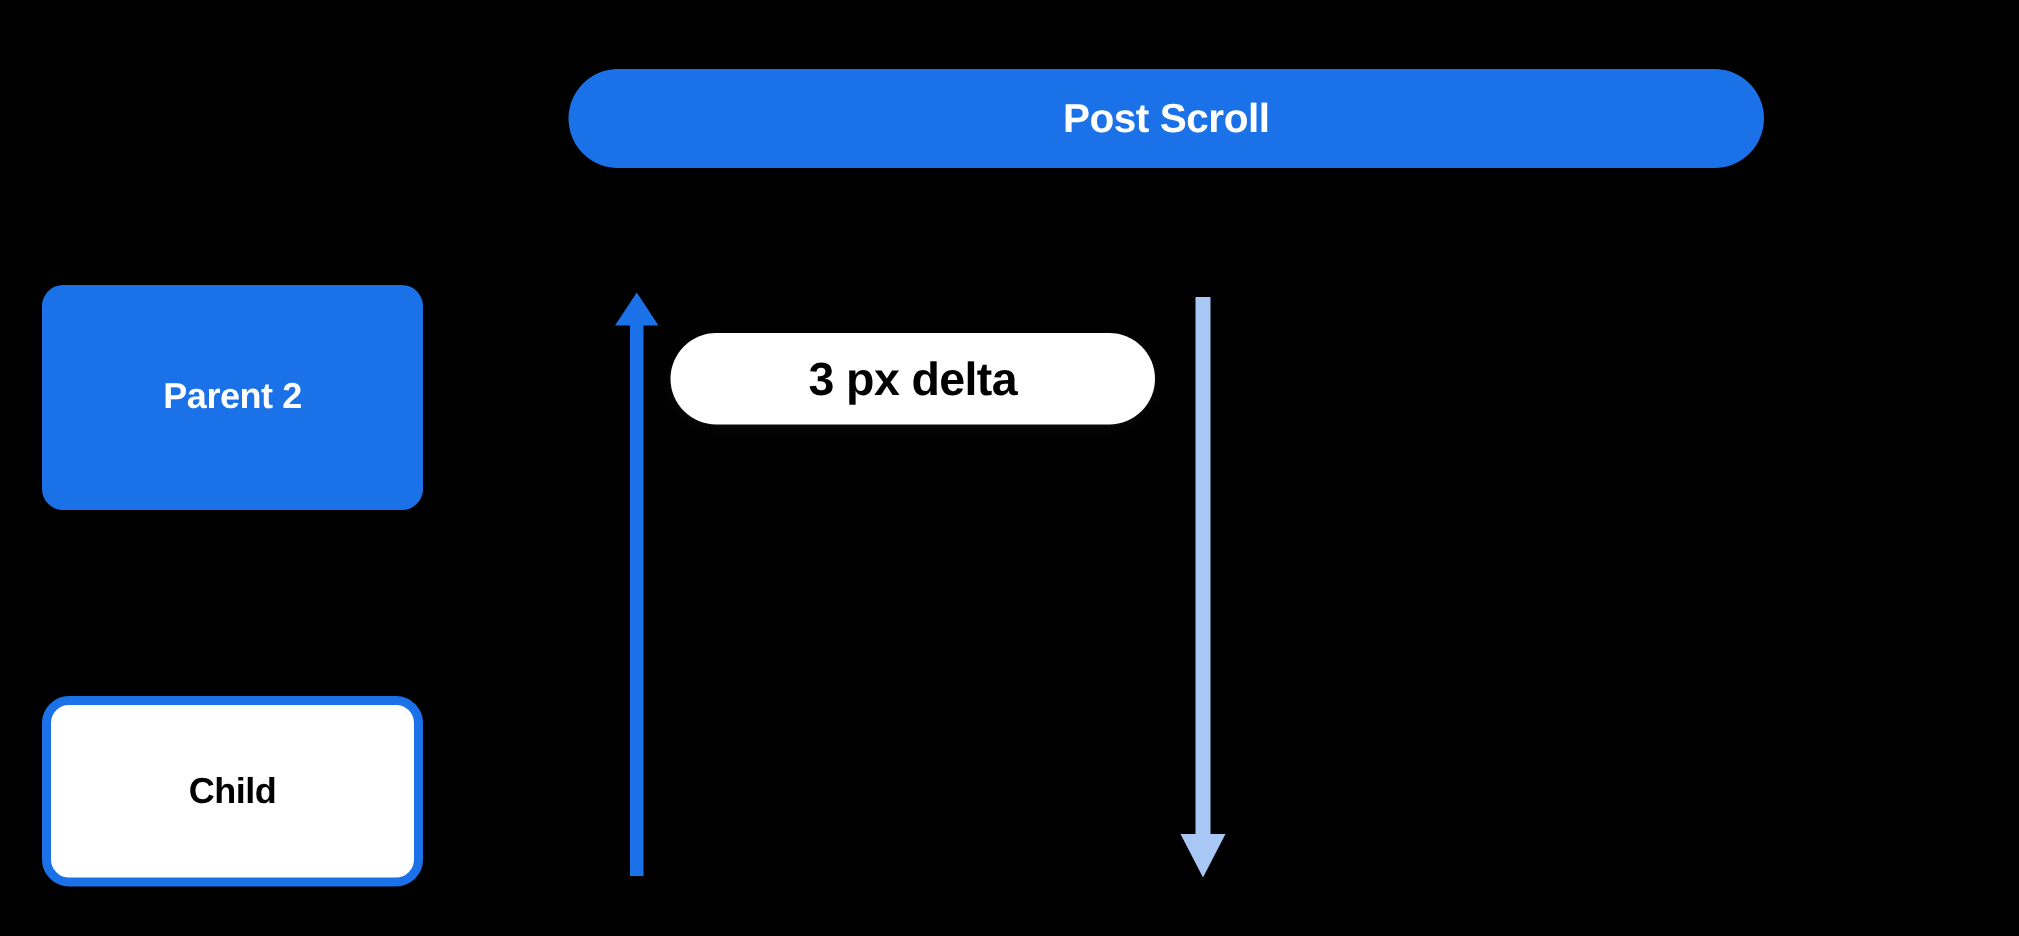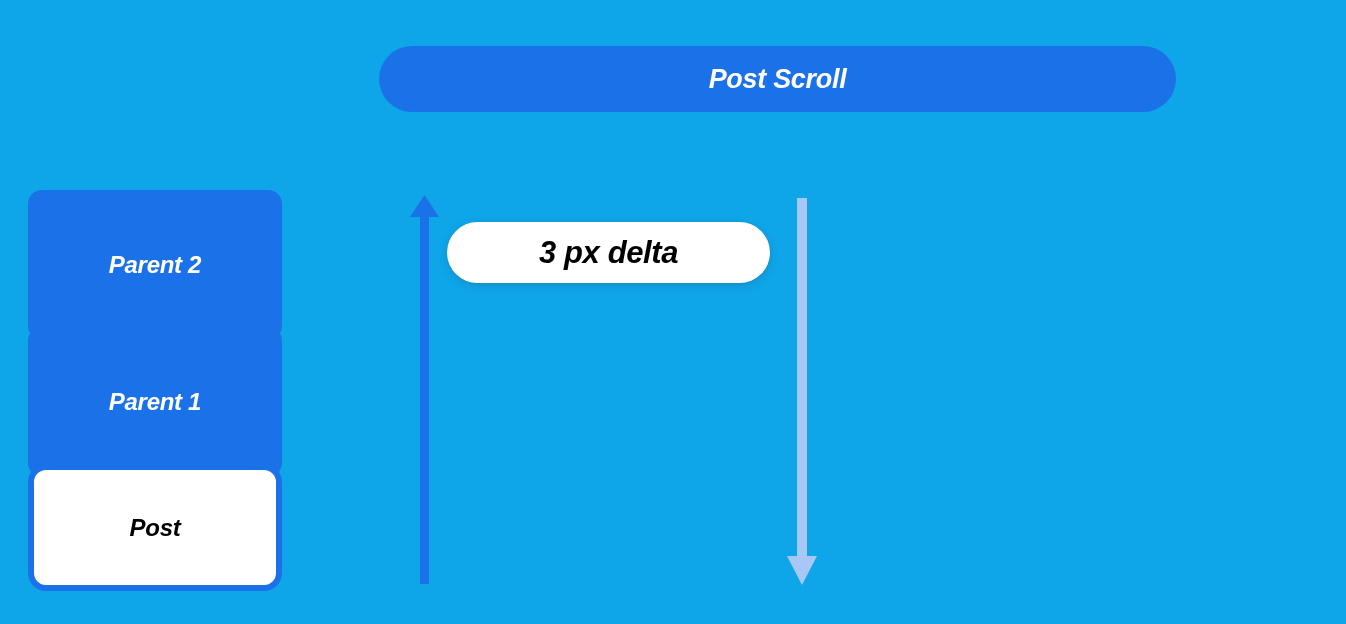--- a/index.html
+++ b/index.html
@@ -7,23 +7,22 @@
     padding: 0;
     background: #ffffff;
   }
   body {
     font-family: "Liberation Sans", sans-serif;
   }
   #stage {
     position: relative;
     width: 1346px;
     height: 624px;
-    background: #0ea5e9;
+    background: #000000;
     overflow: hidden;
-    font-style: italic;
   }
 
   
   .header-bar {
     position: absolute;
     left: 379px;
     top: 46px;
     width: 797px;
     height: 66px;
     background: #1b72e8;
@@ -122,26 +121,23 @@
 <div id="stage">
 
   <div class="header-bar">
     <span class="label">Post Scroll</span>
   </div>
 
   <div class="box box-filled" id="box-parent2">
     <span class="label">Parent 2</span>
   </div>
 
-  <div class="box box-filled" id="box-parent1">
-    <span class="label">Parent 1</span>
-  </div>
 
   <div class="box box-outlined" id="box-child">
-    <span class="label">Post</span>
+    <span class="label">Child</span>
   </div>
 
   <svg class="arrow" id="arrow-up" style="left:405px; top:192px;" width="40" height="396" viewBox="0 0 40 396">
     <rect x="15" y="16" width="9" height="376" fill="#1b72e8"></rect>
     <polygon points="19.5,3 34,25 5,25" fill="#1b72e8"></polygon>
   </svg>
 
   <svg class="arrow" id="arrow-down" style="left:783px; top:196px;" width="40" height="392" viewBox="0 0 40 392">
     <rect x="14" y="2" width="10" height="362" fill="#a8c7f5"></rect>
     <polygon points="19,389 4,360 34,360" fill="#a8c7f5"></polygon>

